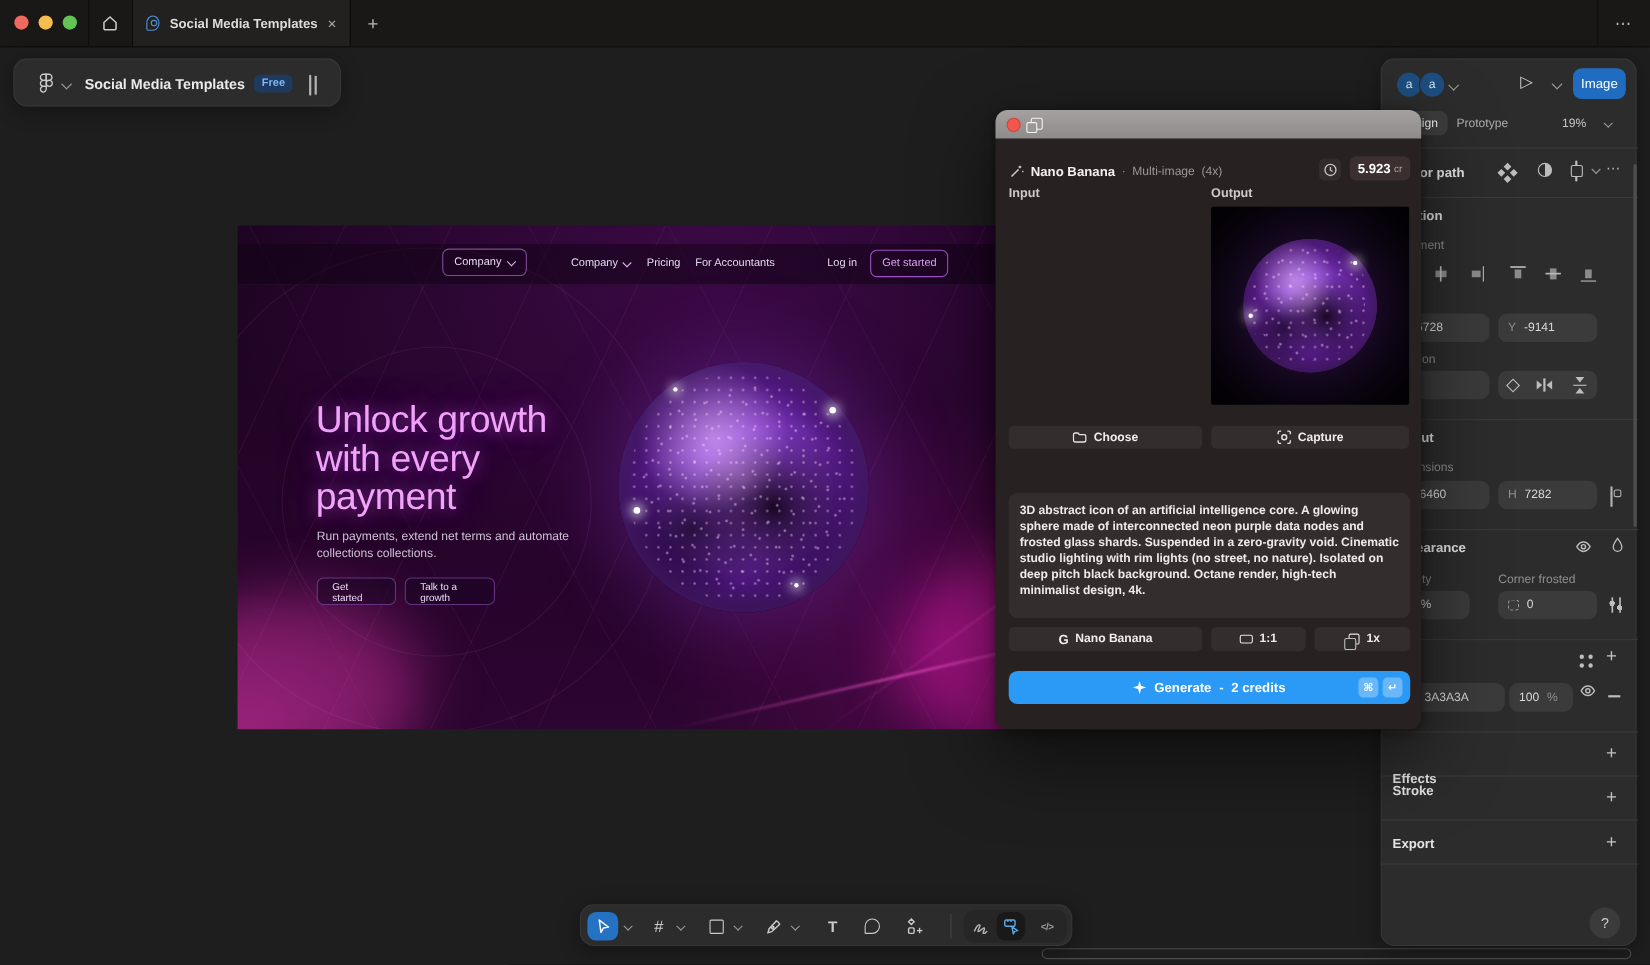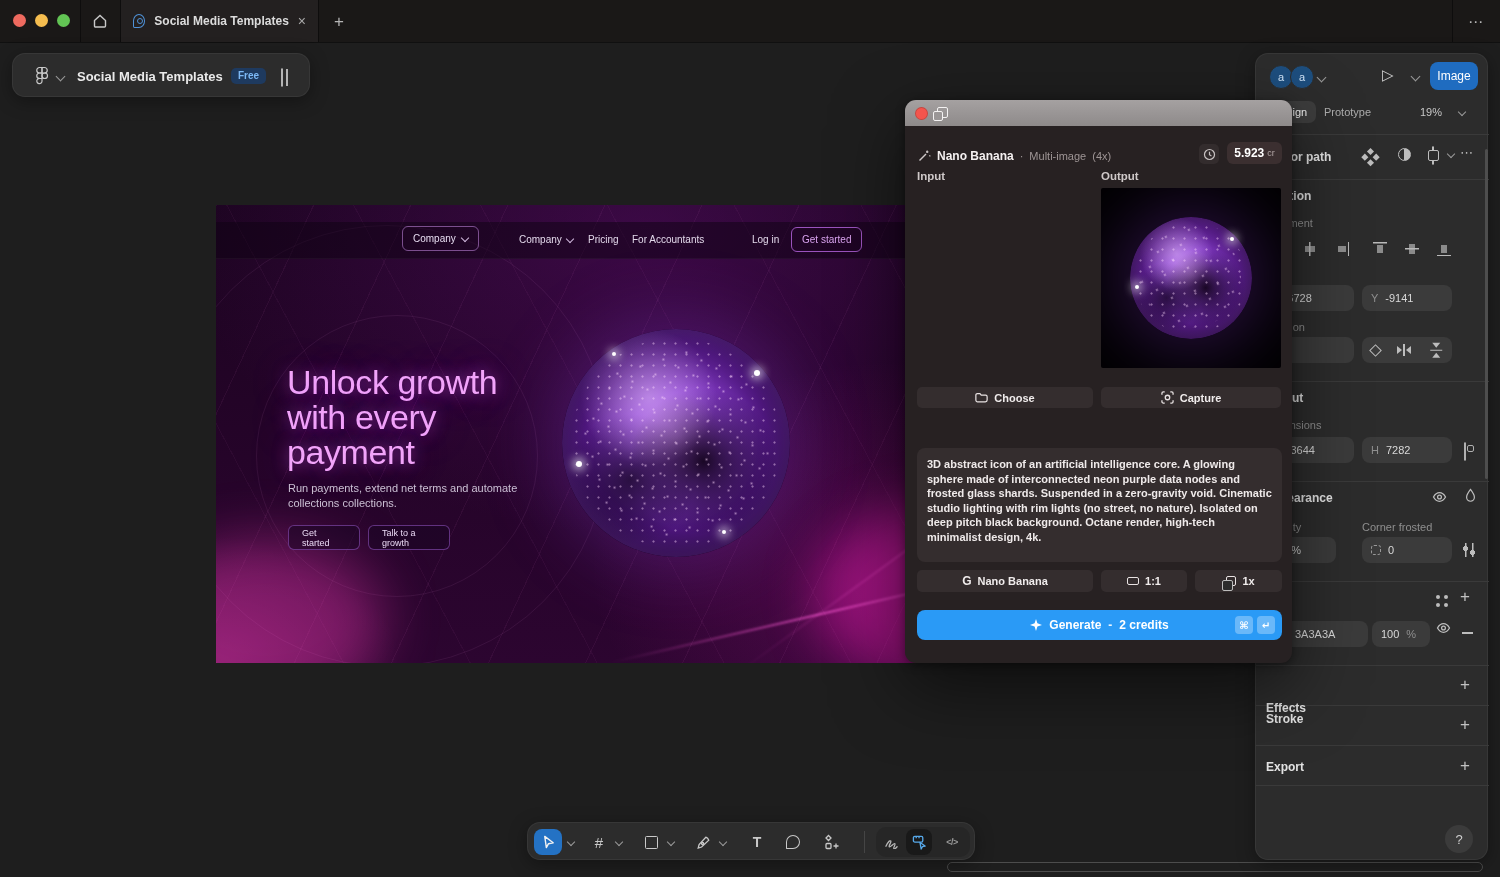--- a/index.html
+++ b/index.html
@@ -304,21 +304,21 @@
           <span class="bar"></span>
           <span class="tri l"></span>
         </span>
     </div>
     <div class="hdiv" style="top:327px"></div>
 
     <span class="sec" style="left:8px;top:337px">Layout</span>
     <span class="sub" style="left:8px;top:365px">Dimensions</span>
     <div class="fld" style="left:8px;top:383px;width:90px">
       <span class="lb">W</span>
-      <span>3644</span>
+      <span>6460</span>
     </div>
     <div class="fld" style="left:106px;top:383px;width:90px">
       <span class="lb">H</span>
       <span>7282</span>
     </div>
     <span class="abs ic-link" style="left:206px;top:389px"></span>
     <div class="hdiv" style="top:427px"></div>
 
     <span class="sec" style="left:8px;top:437px">Appearance</span>
     <span class="abs" style="left:176px;top:436px">

